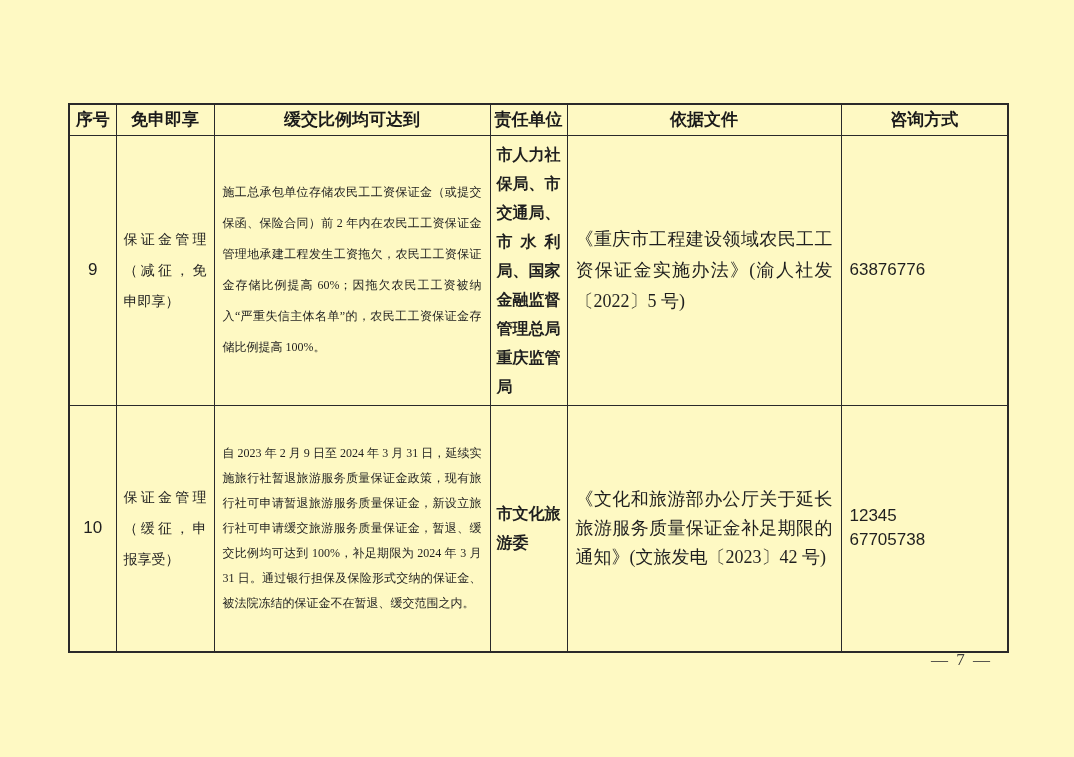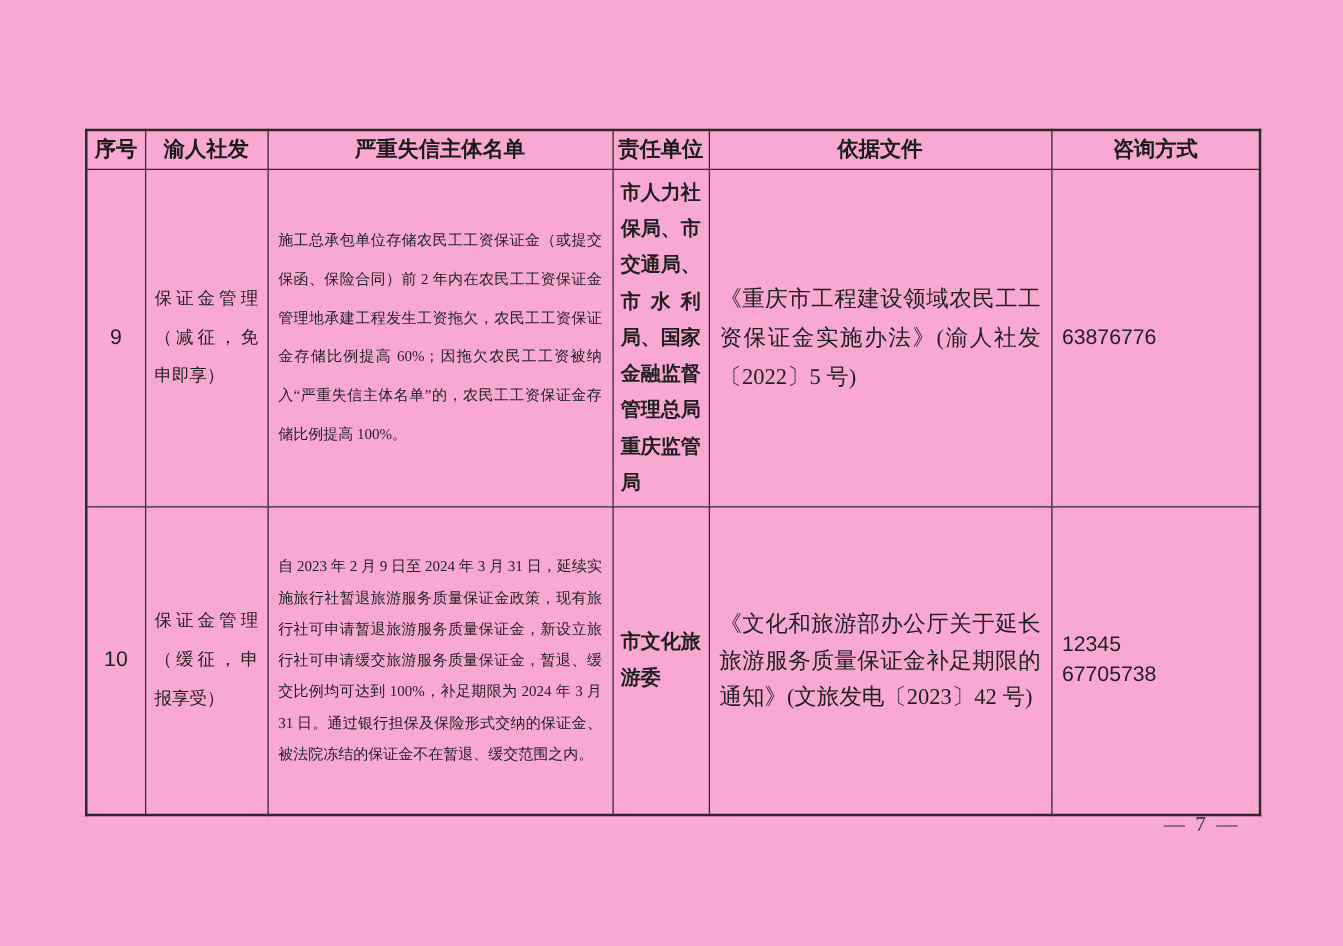--- a/index.html
+++ b/index.html
@@ -5,21 +5,21 @@
   * { margin: 0; padding: 0; box-sizing: border-box; }
   html, body { background: #ffffff; }
   body {
     font-family: "Liberation Serif", "DejaVu Serif", serif;
     color: #1f1f1f;
   }
   .page {
     position: relative;
     width: 1074px;
     height: 757px;
-    background: #f9a8d4;
+    background: #fef9c3;
     overflow: hidden;
   }
   table.policy-table {
     position: absolute;
     left: 68px;
     top: 103px;
     width: 939px;
     border-collapse: collapse;
     table-layout: fixed;
     border: 2px solid #2a2a2a;
@@ -103,22 +103,22 @@
       <col style="width:47px">
       <col style="width:98px">
       <col style="width:276px">
       <col style="width:77px">
       <col style="width:274px">
       <col style="width:167px">
     </colgroup>
     <tbody>
       <tr class="header-row">
         <th>序号</th>
-        <th>渝人社发</th>
-        <th>严重失信主体名单</th>
+        <th>免申即享</th>
+        <th>缓交比例均可达到</th>
         <th>责任单位</th>
         <th>依据文件</th>
         <th>咨询方式</th>
       </tr>
       <tr class="row-9">
         <td class="cell-no">9</td>
         <td class="cell-category">保证金管理（减征，免申即享）</td>
         <td class="cell-content">施工总承包单位存储农民工工资保证金（或提交保函、保险合同）前 2 年内在农民工工资保证金管理地承建工程发生工资拖欠，农民工工资保证金存储比例提高 60%；因拖欠农民工工资被纳入“严重失信主体名单”的，农民工工资保证金存储比例提高 100%。</td>
         <td class="cell-unit">市人力社保局、市交通局、市水利局、国家金融监督管理总局重庆监管局</td>
         <td class="cell-basis">《重庆市工程建设领域农民工工资保证金实施办法》(渝人社发〔2022〕5 号)</td>

